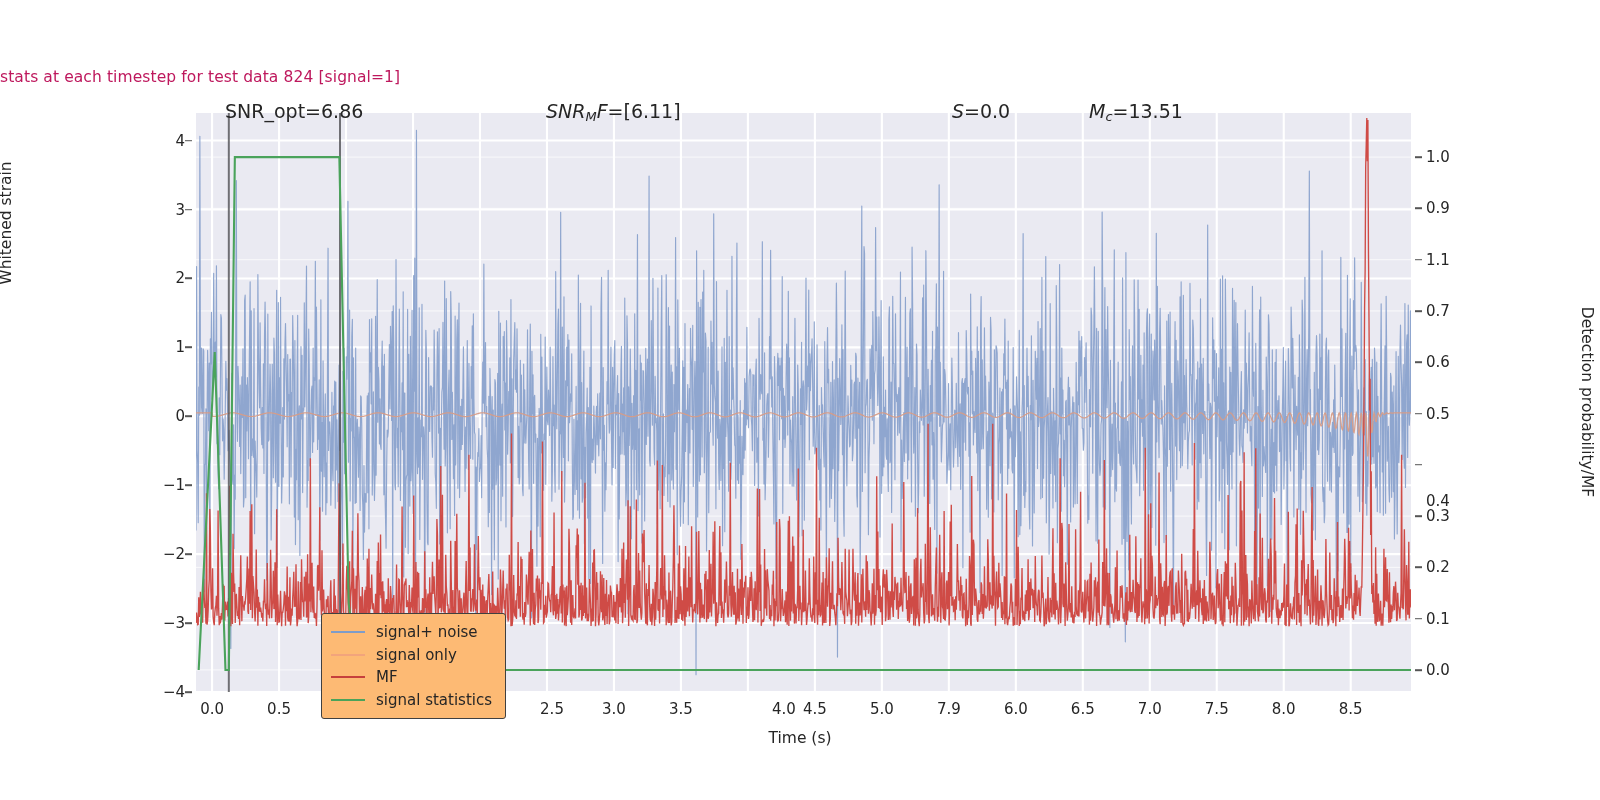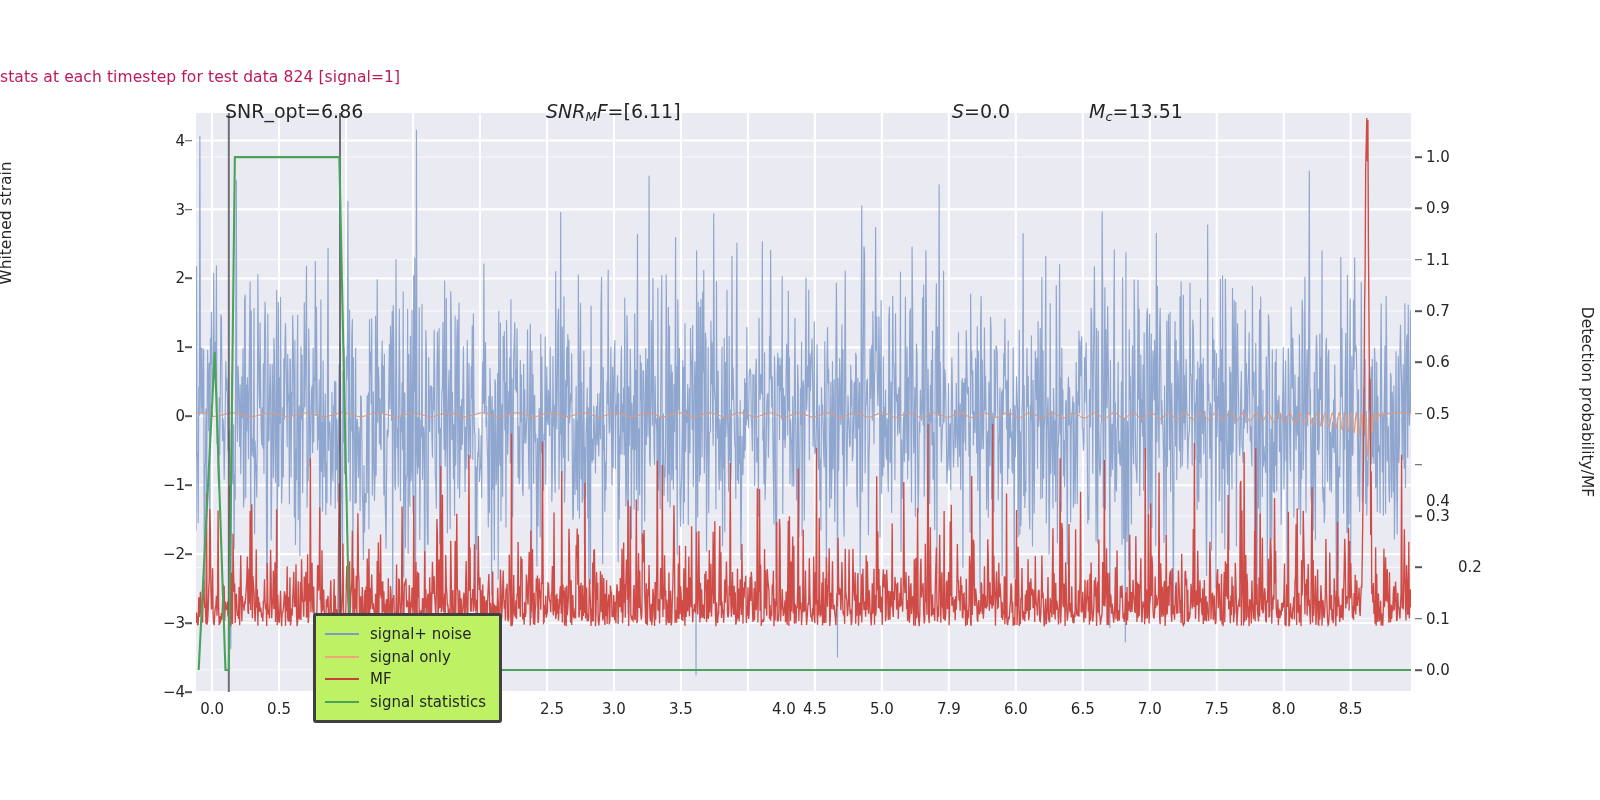--- a/index.html
+++ b/index.html
@@ -46,22 +46,22 @@
 
   
   .annotation{
     position:absolute;top:100px;font-size:19px;color:#262626;white-space:nowrap;
   }
   .annotation i{font-style:italic;}
   .annotation sub{font-size:.68em;font-style:italic;vertical-align:-.25em;}
 
   
   #legend{
-    position:absolute;left:313px;top:613px;
-    background:#bef264;border:3px solid #404040;border-radius:3px;
+    position:absolute;left:321px;top:613px;
+    background:#fdba74;border:1px solid #404040;border-radius:3px;
     padding:7px 13px 7px 9px;
   }
   .legend-row{display:flex;align-items:center;height:22.5px;}
   .legend-swatch{width:34px;height:0;border-top-width:2px;border-top-style:solid;margin-right:11px;flex:0 0 34px;}
   .legend-text{font-size:15px;color:#262626;white-space:nowrap;}
 </style>
 </head>
 <body>
 
 <div id="figure">
@@ -152,21 +152,21 @@
       <div class="tick-label ytick-right" style="top: 310.957px;">0.7</div>
       <div class="tick-mark tick-right-mark" style="top: 362.242px;"></div>
       <div class="tick-label ytick-right" style="top: 362.242px;">0.6</div>
       <div class="tick-mark tick-right-mark" style="top: 413.526px;"></div>
       <div class="tick-label ytick-right" style="top: 413.526px;">0.5</div>
       <div class="tick-mark tick-right-mark" style="top: 464.81px;"></div>
       <div class="tick-label ytick-right" style="top: 464.81px; margin-top: 36px;">0.4</div>
       <div class="tick-mark tick-right-mark" style="top: 516.095px;"></div>
       <div class="tick-label ytick-right" style="top: 516.095px;">0.3</div>
       <div class="tick-mark tick-right-mark" style="top: 567.379px;"></div>
-      <div class="tick-label ytick-right" style="top: 567.379px; margin-left: 32px;">0.2</div>
+      <div class="tick-label ytick-right" style="top: 567.379px;">0.2</div>
       <div class="tick-mark tick-right-mark" style="top: 618.663px;"></div>
       <div class="tick-label ytick-right" style="top: 618.663px;">0.1</div>
       <div class="tick-mark tick-right-mark" style="top: 669.948px;"></div>
       <div class="tick-label ytick-right" style="top: 669.948px;">0.0</div>
       <div class="tick-label xtick" style="left: 212.075px;">0.0</div>
       <div class="tick-label xtick" style="left: 279.054px;">0.5</div>
       <div class="tick-label xtick" style="left: 346.033px;">1.0</div>
       <div class="tick-label xtick" style="left: 413.012px;">1.5</div>
       <div class="tick-label xtick" style="left: 479.991px;">2.0</div>
       <div class="tick-label xtick" style="left: 552px;">2.5</div>
@@ -185,20 +185,21 @@
     </div>
   <div id="annotation-layer">
       <div class="annotation" style="left: 225px;">SNR_opt=6.86</div>
       <div class="annotation" style="left: 546px;"><i>SNR</i><sub>M</sub><i>F</i>=[6.11]</div>
       <div class="annotation" style="left: 952px;"><i>S</i>=0.0</div>
       <div class="annotation" style="left: 1089px;"><i>M</i><sub>c</sub>=13.51</div>
     </div>
 
   <div id="ylabel-left">Whitened strain</div>
   <div id="ylabel-right">Detection probability/MF</div>
+  <div id="xlabel">Time (s)</div>
 
   <div id="legend">
       <div class="legend-row">
         <span class="legend-swatch" style="border-top-color: rgb(126, 156, 201);"></span>
         <span class="legend-text">signal+ noise</span>
       </div>
       <div class="legend-row">
         <span class="legend-swatch" style="border-top-color: rgb(242, 164, 124);"></span>
         <span class="legend-text">signal only</span>
       </div>

